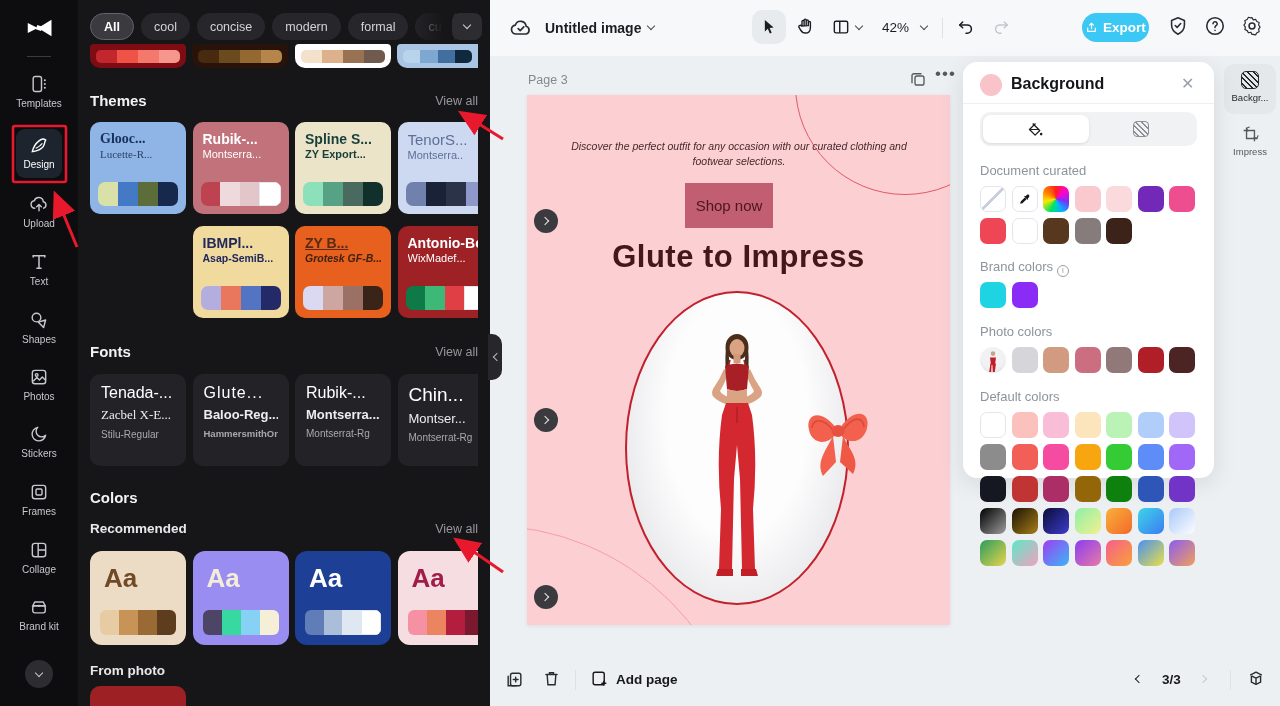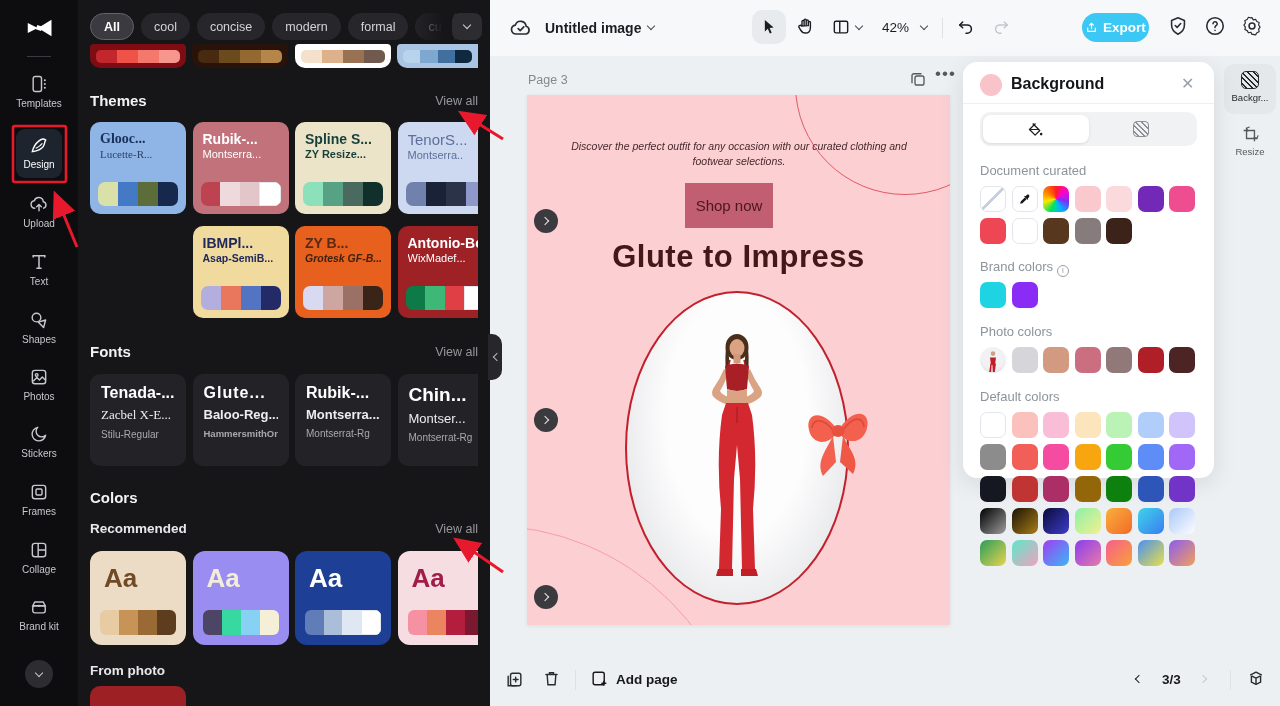--- a/index.html
+++ b/index.html
@@ -32,21 +32,21 @@
   .view-all { font-size:12.5px; color:#96969c; }
 
   .card-row { left:12px; width:388px; overflow:hidden; }
   .tcard { position:absolute; top:0; width:96px; height:92px; border-radius:10px; padding:9px 10px; }
   .tcard .t1 { font-size:14px; font-weight:bold; white-space:nowrap; overflow:hidden; }
   .tcard .t2 { font-size:11px; margin-top:1px; white-space:nowrap; overflow:hidden; }
   .tcard .strip, .ccard .strip { position:absolute; left:8px; right:8px; bottom:8px; height:24px; border-radius:7px; overflow:hidden; display:flex; }
   .strip .sw { flex:1; height:100%; border-radius:0; }
 
   .fcard { position:absolute; top:0; width:96px; height:92px; border-radius:10px; background:#232327; padding:10px 11px; color:#fff; }
-  .fcard .f1 { font-size:16px; font-weight:700; white-space:nowrap; overflow:hidden; }
+  .fcard .f1 { font-size:16px; font-weight:400; white-space:nowrap; overflow:hidden; }
   .fcard .f2 { font-size:13px; margin-top:5px; white-space:nowrap; overflow:hidden; color:#ededef; }
   .fcard .f3 { font-size:10px; margin-top:6px; color:#a9a9ad; white-space:nowrap; overflow:hidden; }
 
   .ccard { position:absolute; top:0; width:96px; height:94px; border-radius:12px; padding:10px 14px; }
   .ccard .aa { font-size:26px; font-weight:800; line-height:1; margin-top:4px; }
   .ccard .strip { bottom:10px; left:10px; right:10px; height:25px; border-radius:6px; }
 
   .row-chev { width:24px; height:24px; border-radius:50%; background:#3a3a3f; display:flex; align-items:center; justify-content:center; z-index:6; }
 
   .chev { display:inline-block; width:6px; height:6px; border-right:1.7px solid currentColor; border-bottom:1.7px solid currentColor; }
@@ -268,21 +268,21 @@
       <div class="t2" style="color: rgb(255, 255, 255);">Montserra...</div>
       <div class="strip">
           <div class="sw" style="background: rgb(189, 67, 81);"></div>
           <div class="sw" style="background: rgb(238, 218, 221);"></div>
           <div class="sw" style="background: rgb(226, 198, 202);"></div>
           <div class="sw sw-border" style="background: rgb(255, 255, 255);"></div>
         </div>
     </div>
     <div class="tcard" style="left: 205px; background: rgb(236, 228, 201);">
       <div class="t1" style="color: rgb(23, 63, 58);">Spline S...</div>
-      <div class="t2" style="font-weight: bold; color: rgb(23, 63, 58);">ZY Resize...</div>
+      <div class="t2" style="font-weight: bold; color: rgb(23, 63, 58);">ZY Export...</div>
       <div class="strip">
           <div class="sw" style="background: rgb(140, 224, 186);"></div>
           <div class="sw" style="background: rgb(87, 162, 132);"></div>
           <div class="sw" style="background: rgb(74, 106, 96);"></div>
           <div class="sw" style="background: rgb(17, 48, 43);"></div>
         </div>
     </div>
     <div class="tcard" style="left: 307.5px; background: rgb(205, 217, 241);">
       <div class="t1" style="font-weight: normal; font-size: 15px; color: rgb(93, 111, 154);">TenorS...</div>
       <div class="t2" style="color: rgb(93, 111, 154);">Montserra..</div>
@@ -303,21 +303,21 @@
       <div class="t1" style="color: rgb(32, 41, 92);">IBMPl...</div>
       <div class="t2" style="font-weight: bold; font-size: 10.5px; color: rgb(32, 41, 92);">Asap-SemiB...</div>
       <div class="strip">
           <div class="sw" style="background: rgb(180, 174, 222);"></div>
           <div class="sw" style="background: rgb(232, 119, 94);"></div>
           <div class="sw" style="background: rgb(83, 115, 195);"></div>
           <div class="sw" style="background: rgb(35, 42, 103);"></div>
         </div>
     </div>
     <div class="tcard" style="left: 205px; background: rgb(231, 96, 29);">
-      <div class="t1" style="color: rgb(92, 41, 18);">ZY B...</div>
+      <div class="t1" style="color: rgb(92, 41, 18); text-decoration: underline;">ZY B...</div>
       <div class="t2" style="font-style: italic; font-weight: bold; font-size: 10.5px; color: rgb(64, 33, 15);">Grotesk GF-B...</div>
       <div class="strip">
           <div class="sw" style="background: rgb(217, 217, 242);"></div>
           <div class="sw" style="background: rgb(205, 166, 162);"></div>
           <div class="sw" style="background: rgb(155, 113, 102);"></div>
           <div class="sw" style="background: rgb(58, 36, 23);"></div>
         </div>
     </div>
     <div class="tcard" style="left: 307.5px; background: rgb(158, 33, 37);">
       <div class="t1" style="font-stretch: condensed; color: rgb(255, 255, 255);">Antonio-Bo</div>
@@ -647,21 +647,21 @@
 <div class="abs rr-btn sel" style="top:64px;height:50px;padding-top:7px;">
   <div style="width:18px;height:18px;margin:0 auto;border:1.6px solid #26292c;border-radius:5px;background:repeating-linear-gradient(45deg,transparent 0 2.5px,#26292c 2.5px 4px);"></div>
   <div style="margin-top:3px;">Backgr...</div>
 </div>
 <div class="abs rr-btn" style="top:122px;height:44px;padding-top:3px;">
   <svg width="19" height="19" viewBox="0 0 24 24" fill="none" stroke="#54585c" stroke-width="1.7" stroke-linecap="round" style="margin:0 auto;display:block;">
       <path d="M7 4v13h13"></path>
       <path d="M4 7h13v13"></path>
       <path d="M10.5 2.5 7 4l1.5 3.5M21.5 13.5 20 17l-3.5-1.5" stroke-width="1.4"></path>
     </svg>
-  <div style="margin-top:2px;">Resize</div>
+  <div style="margin-top:2px;">Impress</div>
 </div>
 
 <svg id="anno" class="abs">
   <defs>
     <marker id="ah" markerWidth="9" markerHeight="8" refX="7" refY="4" orient="auto">
       <path d="M0,0 L9,4 L0,8 Z" fill="#e8192c"></path>
     </marker>
   </defs>
   <rect x="13" y="126" width="53" height="56" rx="2" fill="none" stroke="#e8192c" stroke-width="2.6"></rect>
   <line x1="77" y1="247" x2="56" y2="196" stroke="#e8192c" stroke-width="3" marker-end="url(#ah)"></line>

